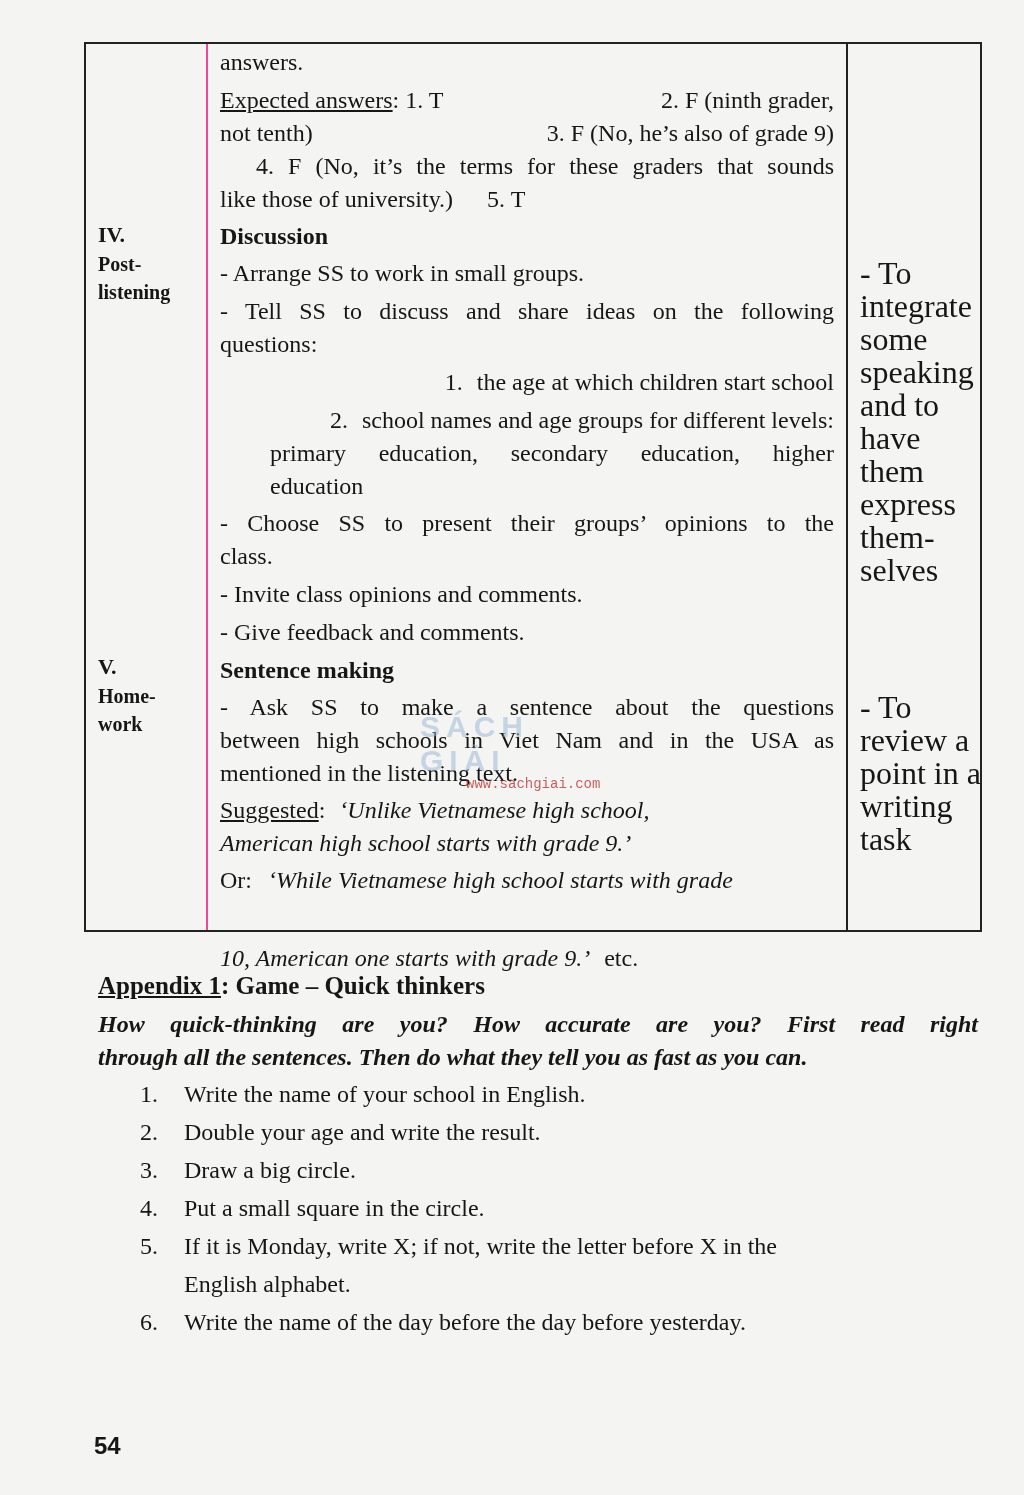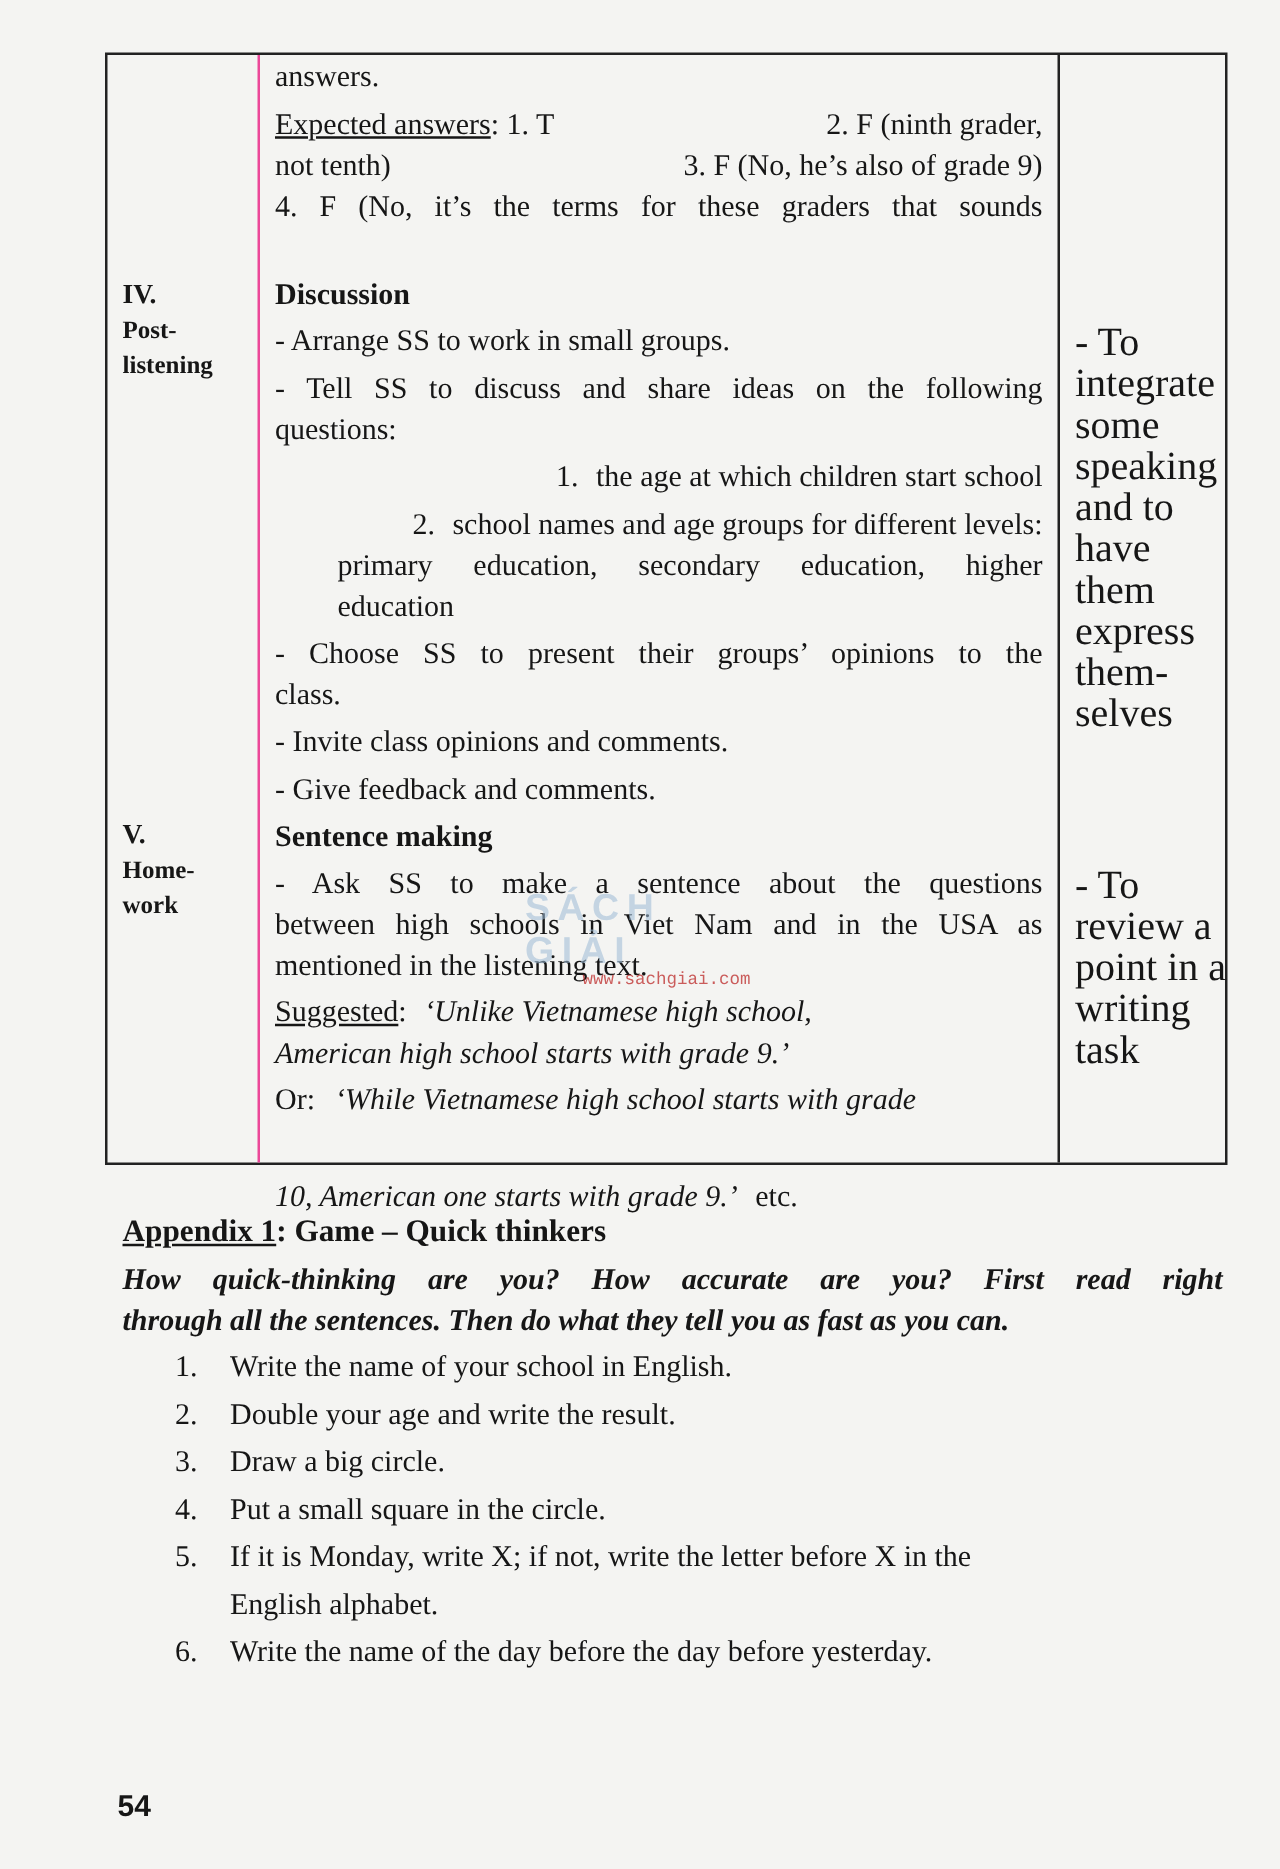--- a/index.html
+++ b/index.html
@@ -55,21 +55,25 @@
   <div class="col2">
     <div class="line" style="top:2px;">answers.</div>
     <div class="line" style="top:40px;">
       <span class="u">Expected answers</span><span>:  1. T</span>
       <span style="position:absolute; right:0;">2. F (ninth grader,</span>
     </div>
     <div class="line" style="top:73px;">
       <span>not  tenth)</span>
       <span style="position:absolute; right:0;">3.  F  (No,  he’s  also  of  grade  9)</span>
     </div>
-    <div class="line j" style="top:106px;">4. F (No, it’s the terms for these graders that sounds</div>
+    <div class="line j" style="top:106px;margin-left:36px;">4. F (No, it’s the terms for these graders that sounds</div>
+    <div class="line" style="top:139px;">
+      <span>like those of university.)</span>
+      <span style="margin-left:28px;">5. T</span>
+    </div>
 
     <div class="line b" style="top:176px;">Discussion</div>
     <div class="line" style="top:213px;">- Arrange SS to work in small groups.</div>
     <div class="line j" style="top:251px;">- Tell SS to discuss and share ideas on the following</div>
     <div class="line" style="top:284px;">questions:</div>
     <div class="line ind" style="top:322px;">
       <span>1.</span>
       <span style="margin-left:8px;">the age at which children start school</span>
     </div>
     <div class="line ind" style="top:360px;">

